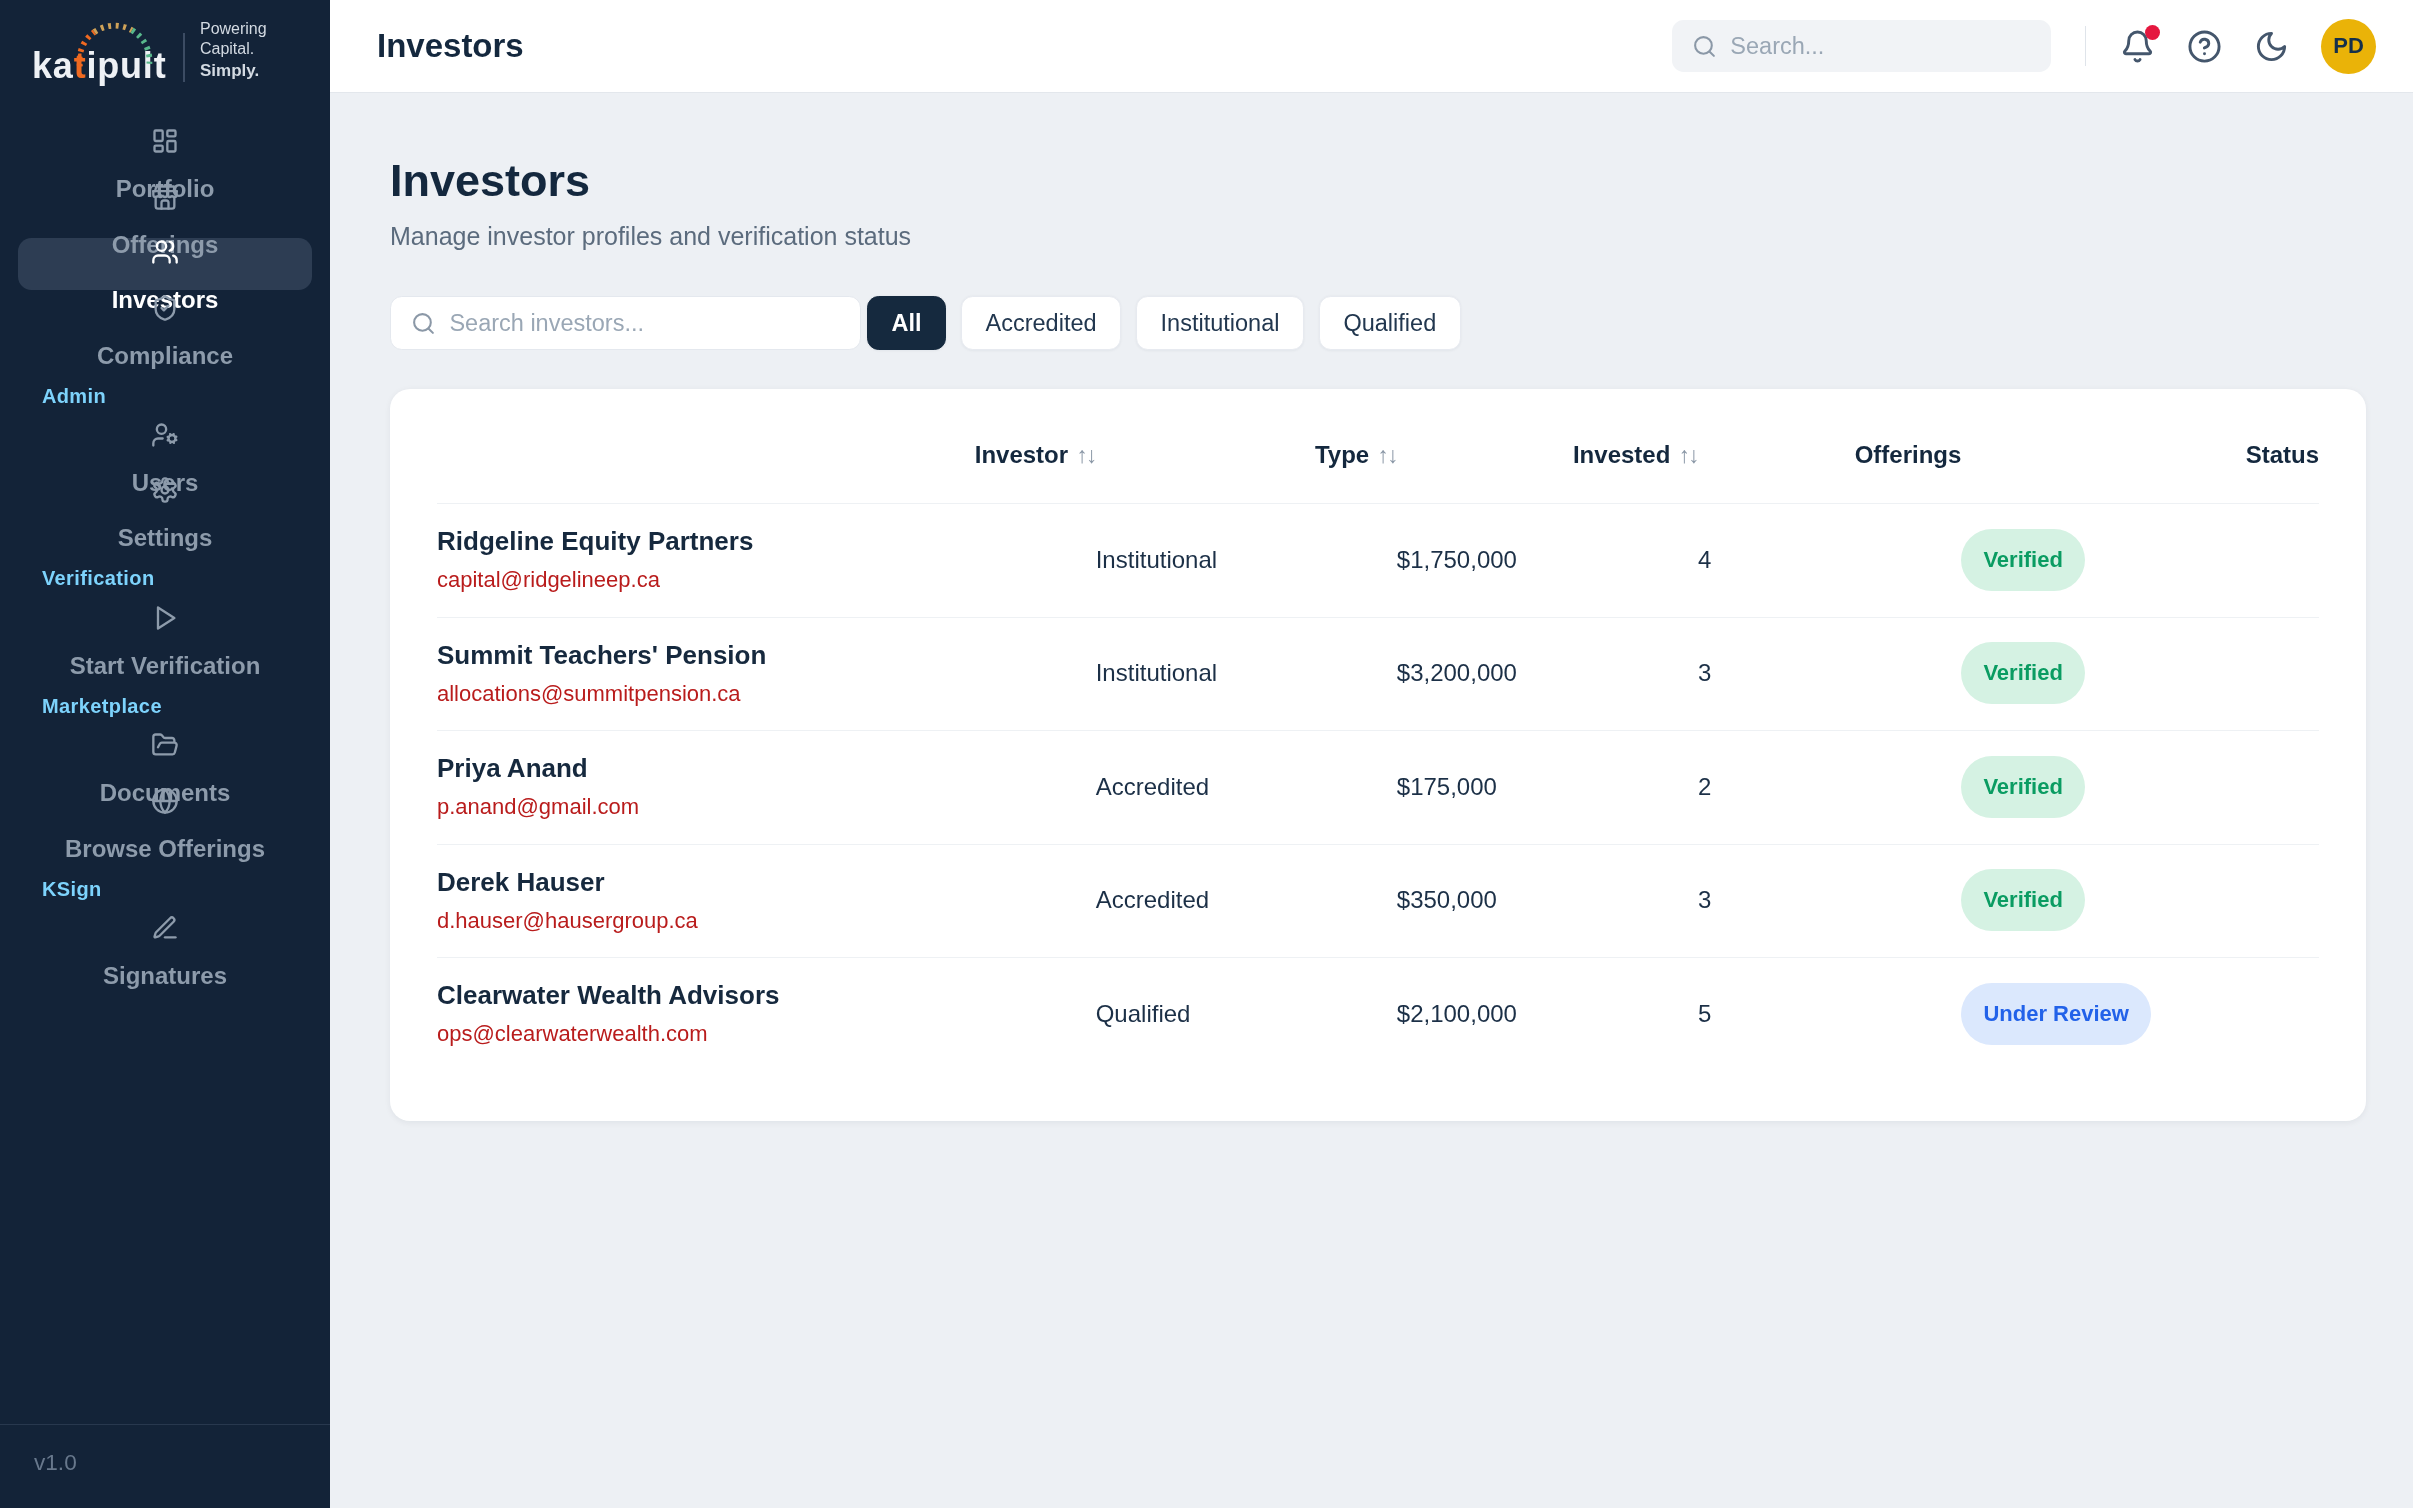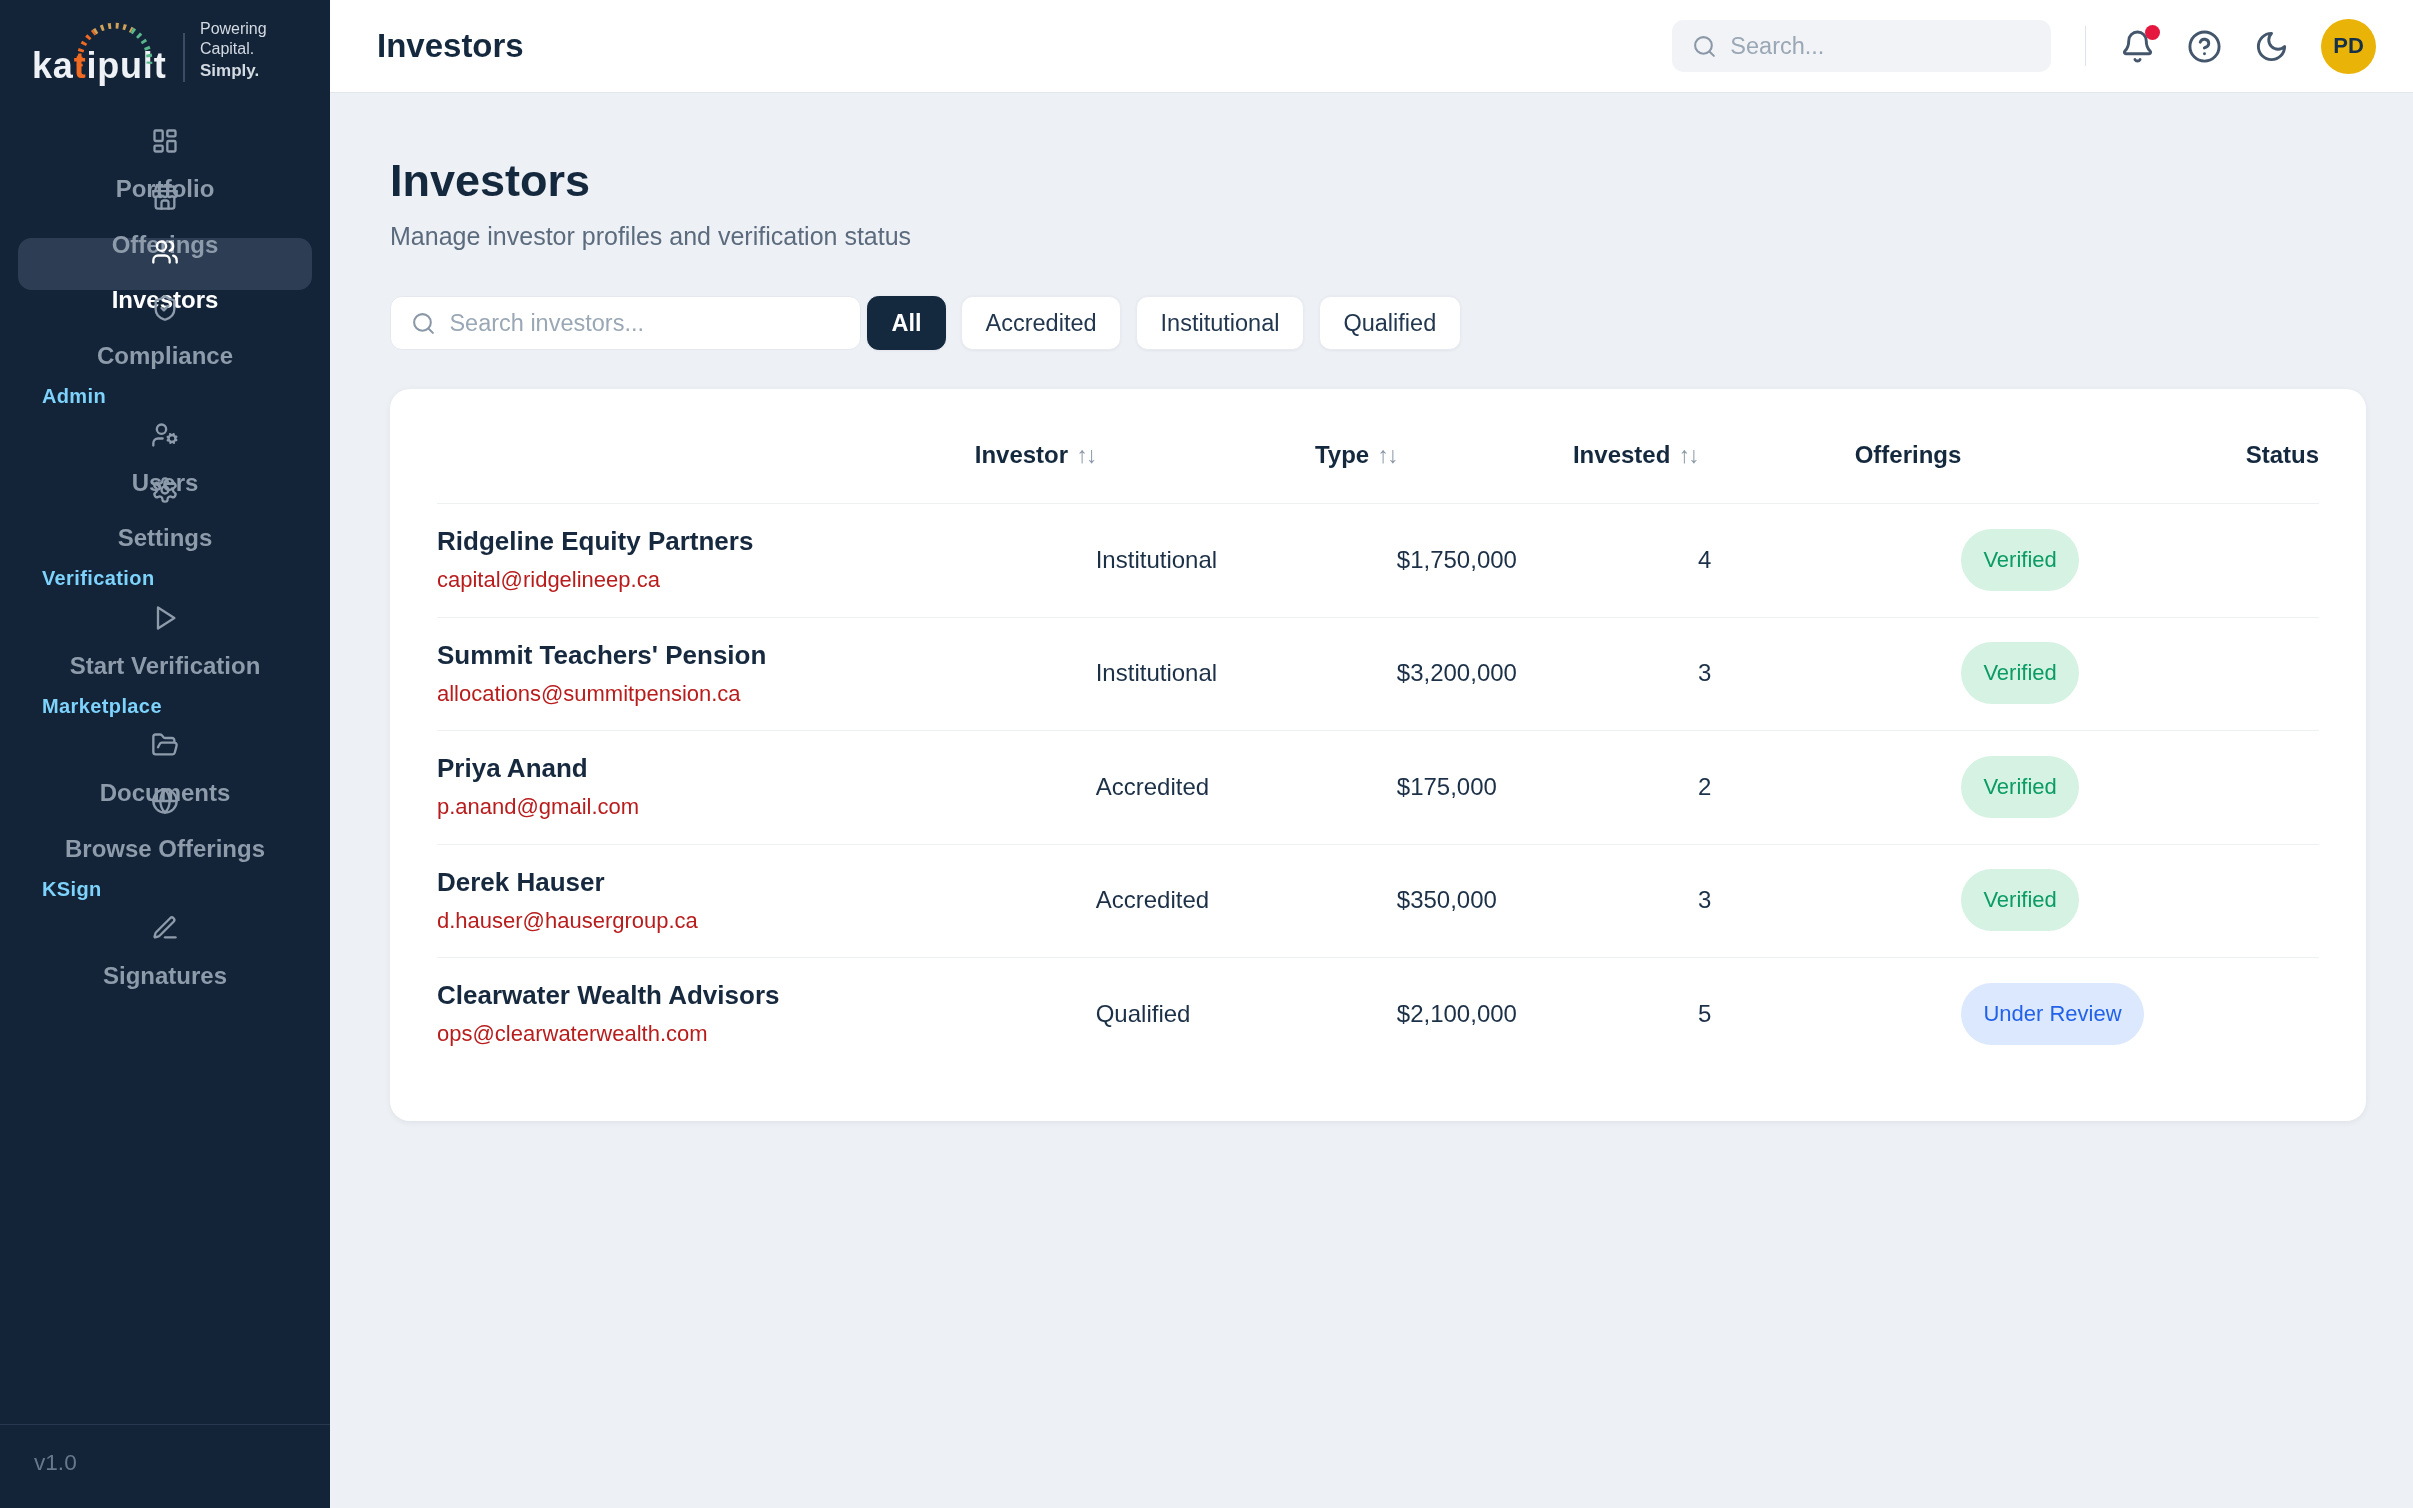--- a/index.html
+++ b/index.html
@@ -95,21 +95,21 @@
   }
   table { width:100%; border-collapse:collapse; table-layout:fixed; }
   th { text-align:right; font-size:24px; font-weight:700; color:#14283e; padding:42px 0 34px; }
   .sort-glyph { color:#8a97a6; font-weight:400; font-size:22.6px; margin-left:8.4px; letter-spacing:-1.7px; }
   td { border-top:0.8px solid #eef1f4; padding:22px 0 23.5px; vertical-align:middle; }
   .inv-name { font-size:26px; font-weight:700; color:#16293e; }
   .inv-email { font-size:22px; color:#b91c1c; margin-top:10px; }
   .cell-text { font-size:24px; color:#1c3047; }
   .badge {
     display:inline-block; padding:20px 22px; border-radius:837px;
-    font-size:22px; font-weight:400; line-height:1;
+    font-size:22px; font-weight:700; line-height:1;
   }
 </style>
 </head>
 <body>
 
 <aside class="sidebar" style="background: rgb(19, 35, 56);">
   <div class="logo">
     <div class="logo-main">
       <svg class="logo-arc" viewBox="0 0 120 72">
         <path class="arc1" d="M18.6 69.3 A42 42 0 0 1 35.9 27.6"></path>

